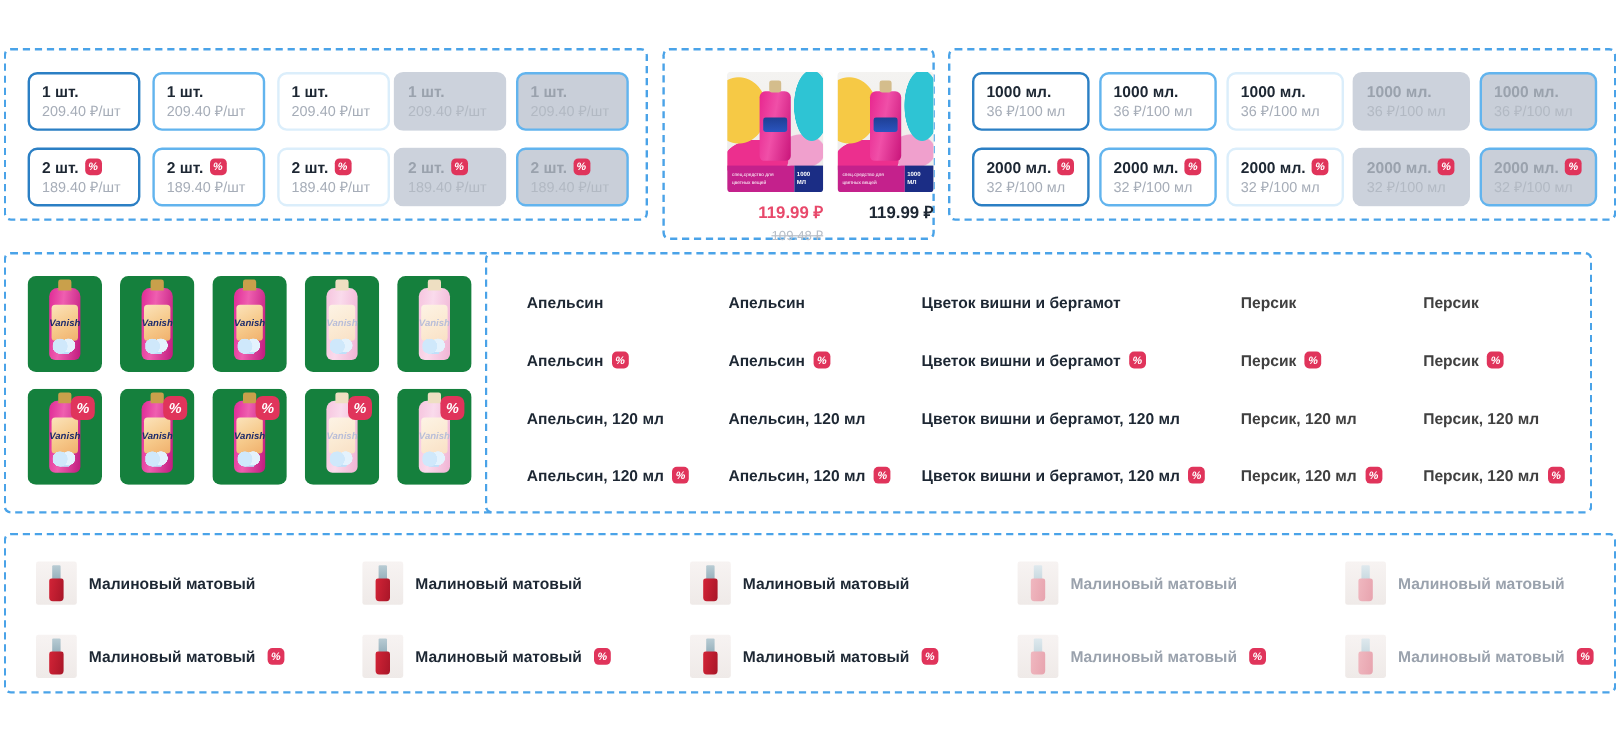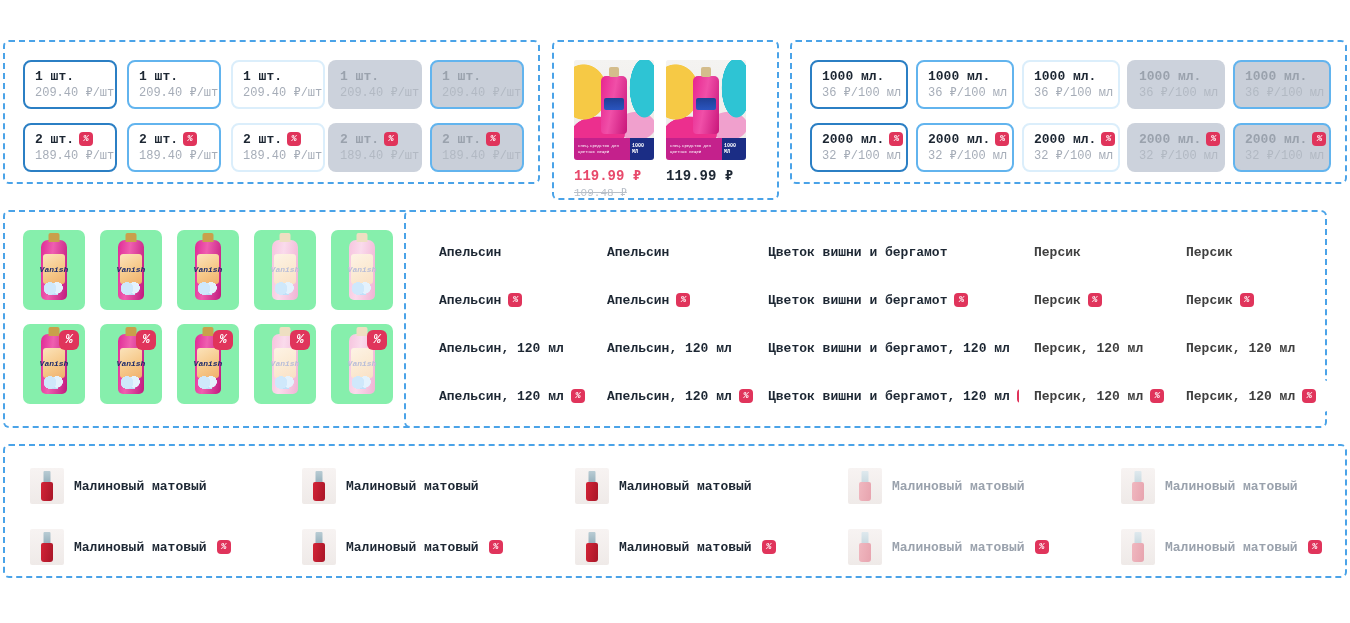--- a/index.html
+++ b/index.html
@@ -2,21 +2,21 @@
 <html><head>
 <meta charset="utf-8">
 <style>
   * { box-sizing: border-box; margin: 0; padding: 0; }
   html, body {
     width: 1350px; height: 623px;
     background: #ffffff;
     font-family: "Liberation Sans", sans-serif;
     overflow: hidden;
   }
-  .stage { position: relative; width: 1350px; height: 623px; font-family: Liberation Mono, monospace; }
+  .stage { position: relative; width: 1350px; height: 623px; }
 
   
   .group {
     position: absolute;
     border: 2px dashed #4aa3e8;
     border-radius: 6px;
     background: #fff;
   }
 
   
@@ -73,21 +73,21 @@
   #grp-thumb{ left: 3px;  top: 210px; width: 412px; height: 218px; }
   #grp-text { left: 404px;top: 210px; width: 923px; height: 218px; }
   #grp-nail { left: 3px;  top: 444px; width: 1344px; height: 134px; }
 
   .qty-chip  { width: 94px;  height: 49px; padding: 0 10px; }
   .vol-chip  { width: 98px;  height: 49px; padding: 0 10px; }
 
   
   .prodcard {
     position: absolute; width: 80px;
-    display: flex; flex-direction: column; align-items: flex-start;
+    display: flex; flex-direction: column; align-items: flex-end; margin-left: 32px;
   }
   .photo {
     width: 80px; height: 100px;
     border-radius: 3px;
     position: relative; overflow: hidden;
     background: #f3f3f1;
   }
   .photo .fabric {
     position: absolute; inset: 0;
     background:
@@ -131,21 +131,21 @@
   }
   .price-new { font-size: 14px; font-weight: 700; margin-top: 7px; }
   .price-old {
     font-size: 11px; color: #b8bfc8; margin-top: 2px;
     text-decoration: line-through;
   }
 
   
   .thumb {
     position: absolute; width: 62px; height: 80px;
-    border-radius: 7px; background: #86efac;
+    border-radius: 7px; background: #15803d;
     border: 2px solid transparent;
     display: flex; align-items: center; justify-content: center;
   }
   .vbottle {
     width: 26px; height: 60px; position: relative;
     background: linear-gradient(96deg,#e02a96 0%,#ef5fb0 40%,#c01a7e 100%);
     border-radius: 7px 7px 5px 5px;
   }
   .vbottle::before {
     content:""; position:absolute; left:50%; top:-7px;

